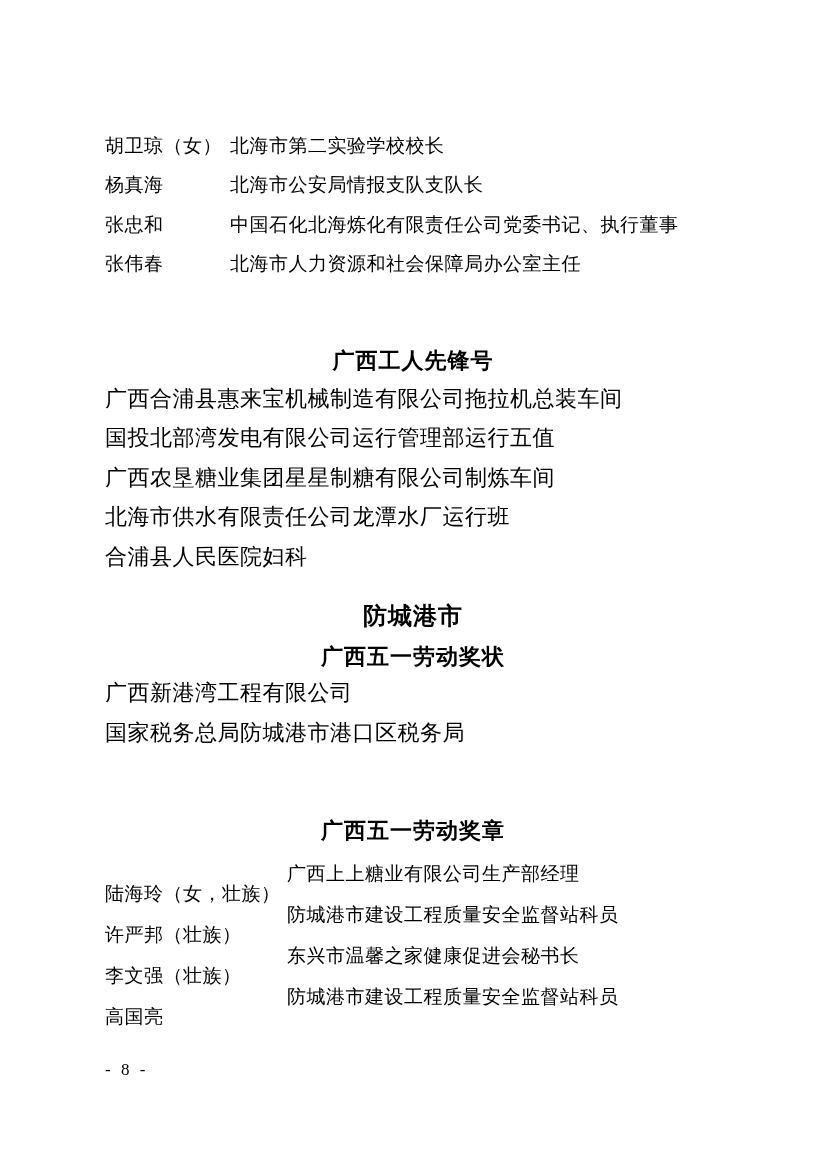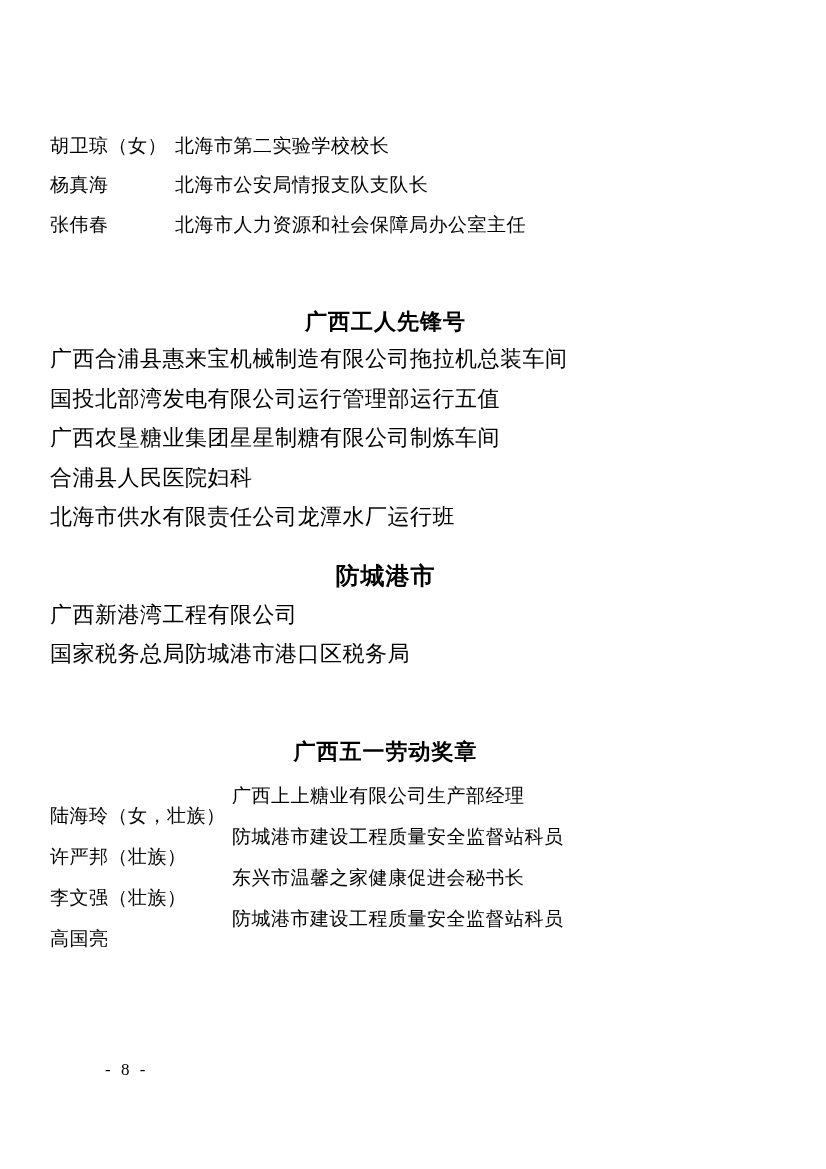--- a/index.html
+++ b/index.html
@@ -4,21 +4,21 @@
 <style>
   html, body { margin: 0; padding: 0; background: #ffffff; }
   .page {
     position: relative;
     width: 826px;
     height: 1169px;
     background: #ffffff;
     color: #000000;
     font-family: "Liberation Serif", serif;
     box-sizing: border-box;
-    padding: 126px 105px 0 50px;
+    padding: 126px 105px 0 105px;
     overflow: hidden;
   }
   
   .row {
     display: flex;
     align-items: center;
     height: 39.5px;
     font-size: 19px;
     letter-spacing: 0.5px;
     white-space: nowrap;
@@ -74,36 +74,41 @@
   <section>
     <div class="row">
       <span class="name">胡卫琼（女）</span>
       <span class="title">北海市第二实验学校校长</span>
     </div>
     <div class="row">
       <span class="name">杨真海</span>
       <span class="title">北海市公安局情报支队支队长</span>
     </div>
     <div class="row">
+      <span class="name">张忠和</span>
+      <span class="title">中国石化北海炼化有限责任公司党委书记、执行董事</span>
+    </div>
+    <div class="row">
       <span class="name">张伟春</span>
       <span class="title">北海市人力资源和社会保障局办公室主任</span>
     </div>
   </section>
 
   <h2 class="heading heading-pioneer">广西工人先锋号</h2>
   <section class="pioneer-rows">
     <div class="plain">广西合浦县惠来宝机械制造有限公司拖拉机总装车间</div>
     <div class="plain">国投北部湾发电有限公司运行管理部运行五值</div>
     <div class="plain">广西农垦糖业集团星星制糖有限公司制炼车间</div>
+    <div class="plain">北海市供水有限责任公司龙潭水厂运行班</div>
     <div class="plain">合浦县人民医院妇科</div>
-    <div class="plain">北海市供水有限责任公司龙潭水厂运行班</div>
   </section>
 
   <h1 class="heading heading-city">防城港市</h1>
 
+  <h2 class="heading heading-certificate">广西五一劳动奖状</h2>
   <section class="certificate-rows">
     <div class="plain">广西新港湾工程有限公司</div>
     <div class="plain">国家税务总局防城港市港口区税务局</div>
   </section>
 
   <h2 class="heading heading-medal">广西五一劳动奖章</h2>
   <section class="medal-rows">
     <div class="row">
       <span class="name">陆海玲（女，壮族）</span>
       <span class="title">广西上上糖业有限公司生产部经理</span>

